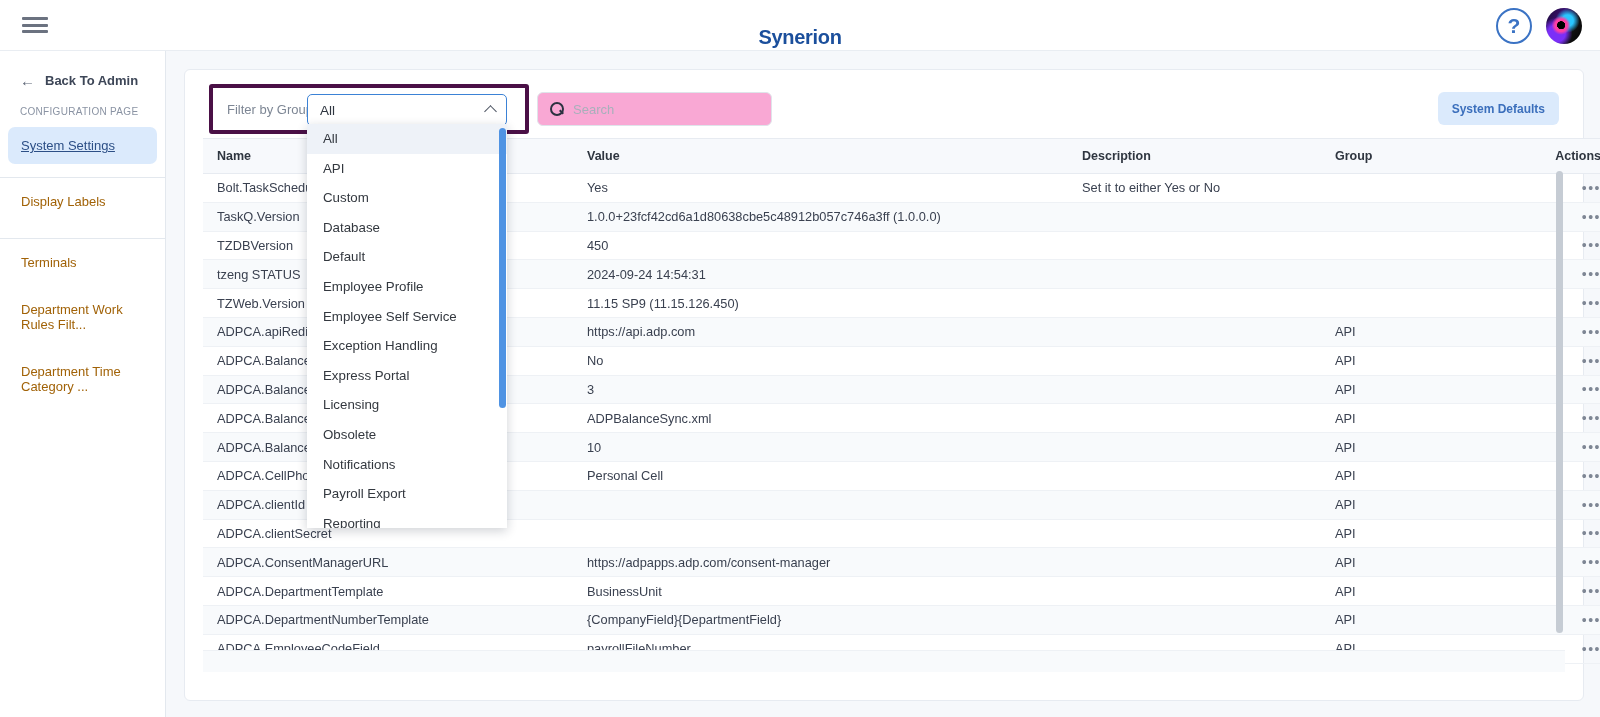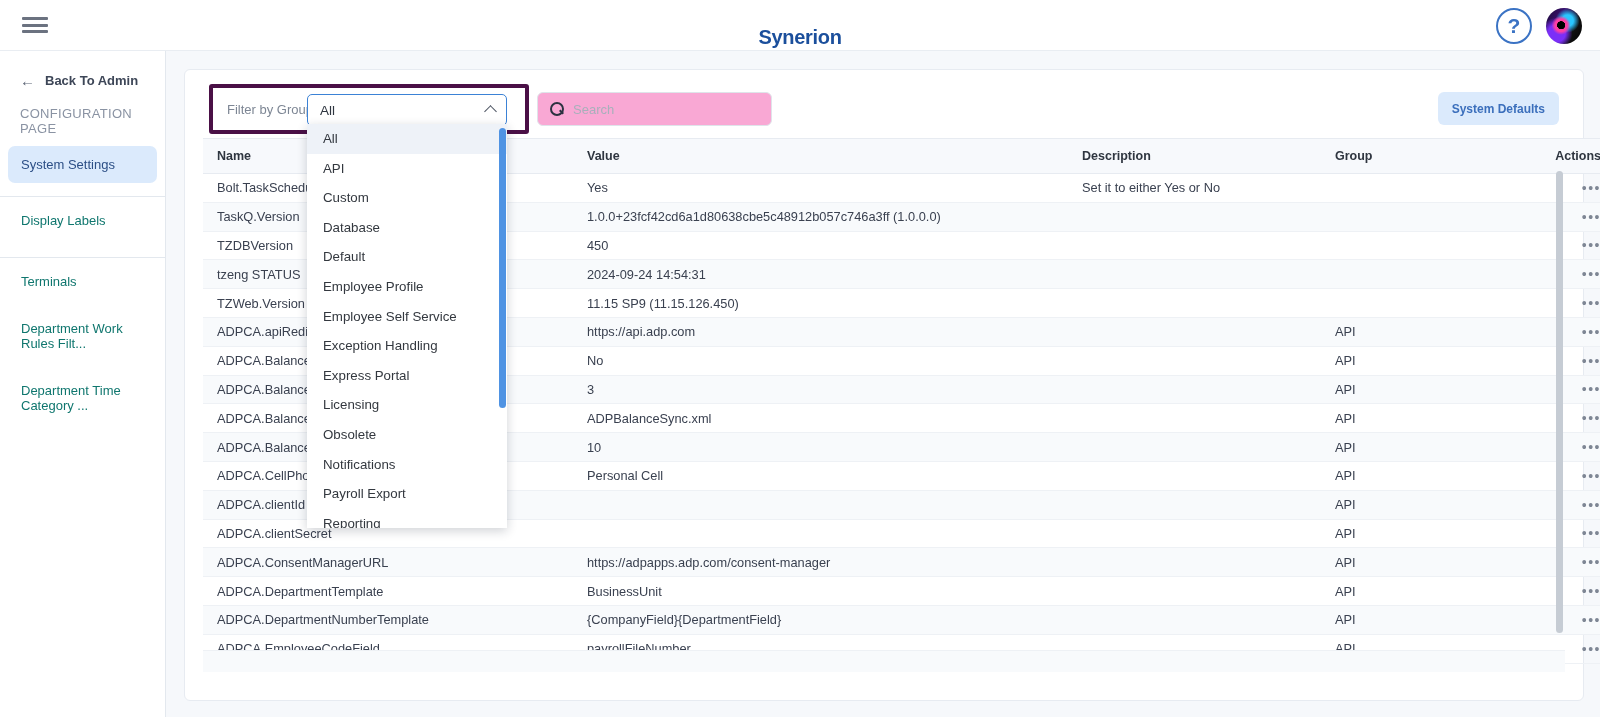--- a/index.html
+++ b/index.html
@@ -73,28 +73,28 @@
     position: absolute; left: 0; top: 0; width: 166px; height: 666px;
     background: #ffffff; border-right: 1px solid #e3e8ee;
   }
   .back-link {
     display: flex; align-items: center; gap: 10px;
     padding: 22px 0 0 20px; color: #3d4657; font-size: 13px; font-weight: bold;
     cursor: pointer;
   }
   .back-arrow { font-size: 15px; color: #5b6475; line-height: 1; }
   .side-section-title {
-    padding: 18px 0 0 20px; font-size: 13px; letter-spacing: 0.3px;
+    padding: 18px 0 0 20px; font-size: 10px; letter-spacing: 0.3px;
     color: #8a93a3; text-transform: uppercase;
   }
   .side-item {
     margin: 10px 8px 0 8px; padding: 11px 0 11px 13px;
-    font-size: 13px; color: #0f766e; border-radius: 7px; cursor: pointer;
-  }
-  .side-item.active { background: #dbeafc; color: #2c4f86; }
+    font-size: 13px; color: #a16207; border-radius: 7px; cursor: pointer;
+  }
+  .side-item.active { background: #dbeafc; color: #2c4f86; text-decoration: underline; }
   .side-sep { margin: 13px 0 0 0; border-top: 1px solid #e3e8ee; }
   .side-item.plain { margin: 0 8px; padding: 16px 0 16px 13px; }
 
   
   .main { position: absolute; left: 166px; top: 0; right: 0; bottom: 0; }
   .card {
     position: absolute; left: 18px; top: 18px; width: 1400px; height: 632px;
     background: #ffffff; border: 1px solid #e7ebf1; border-radius: 6px;
   }
 

